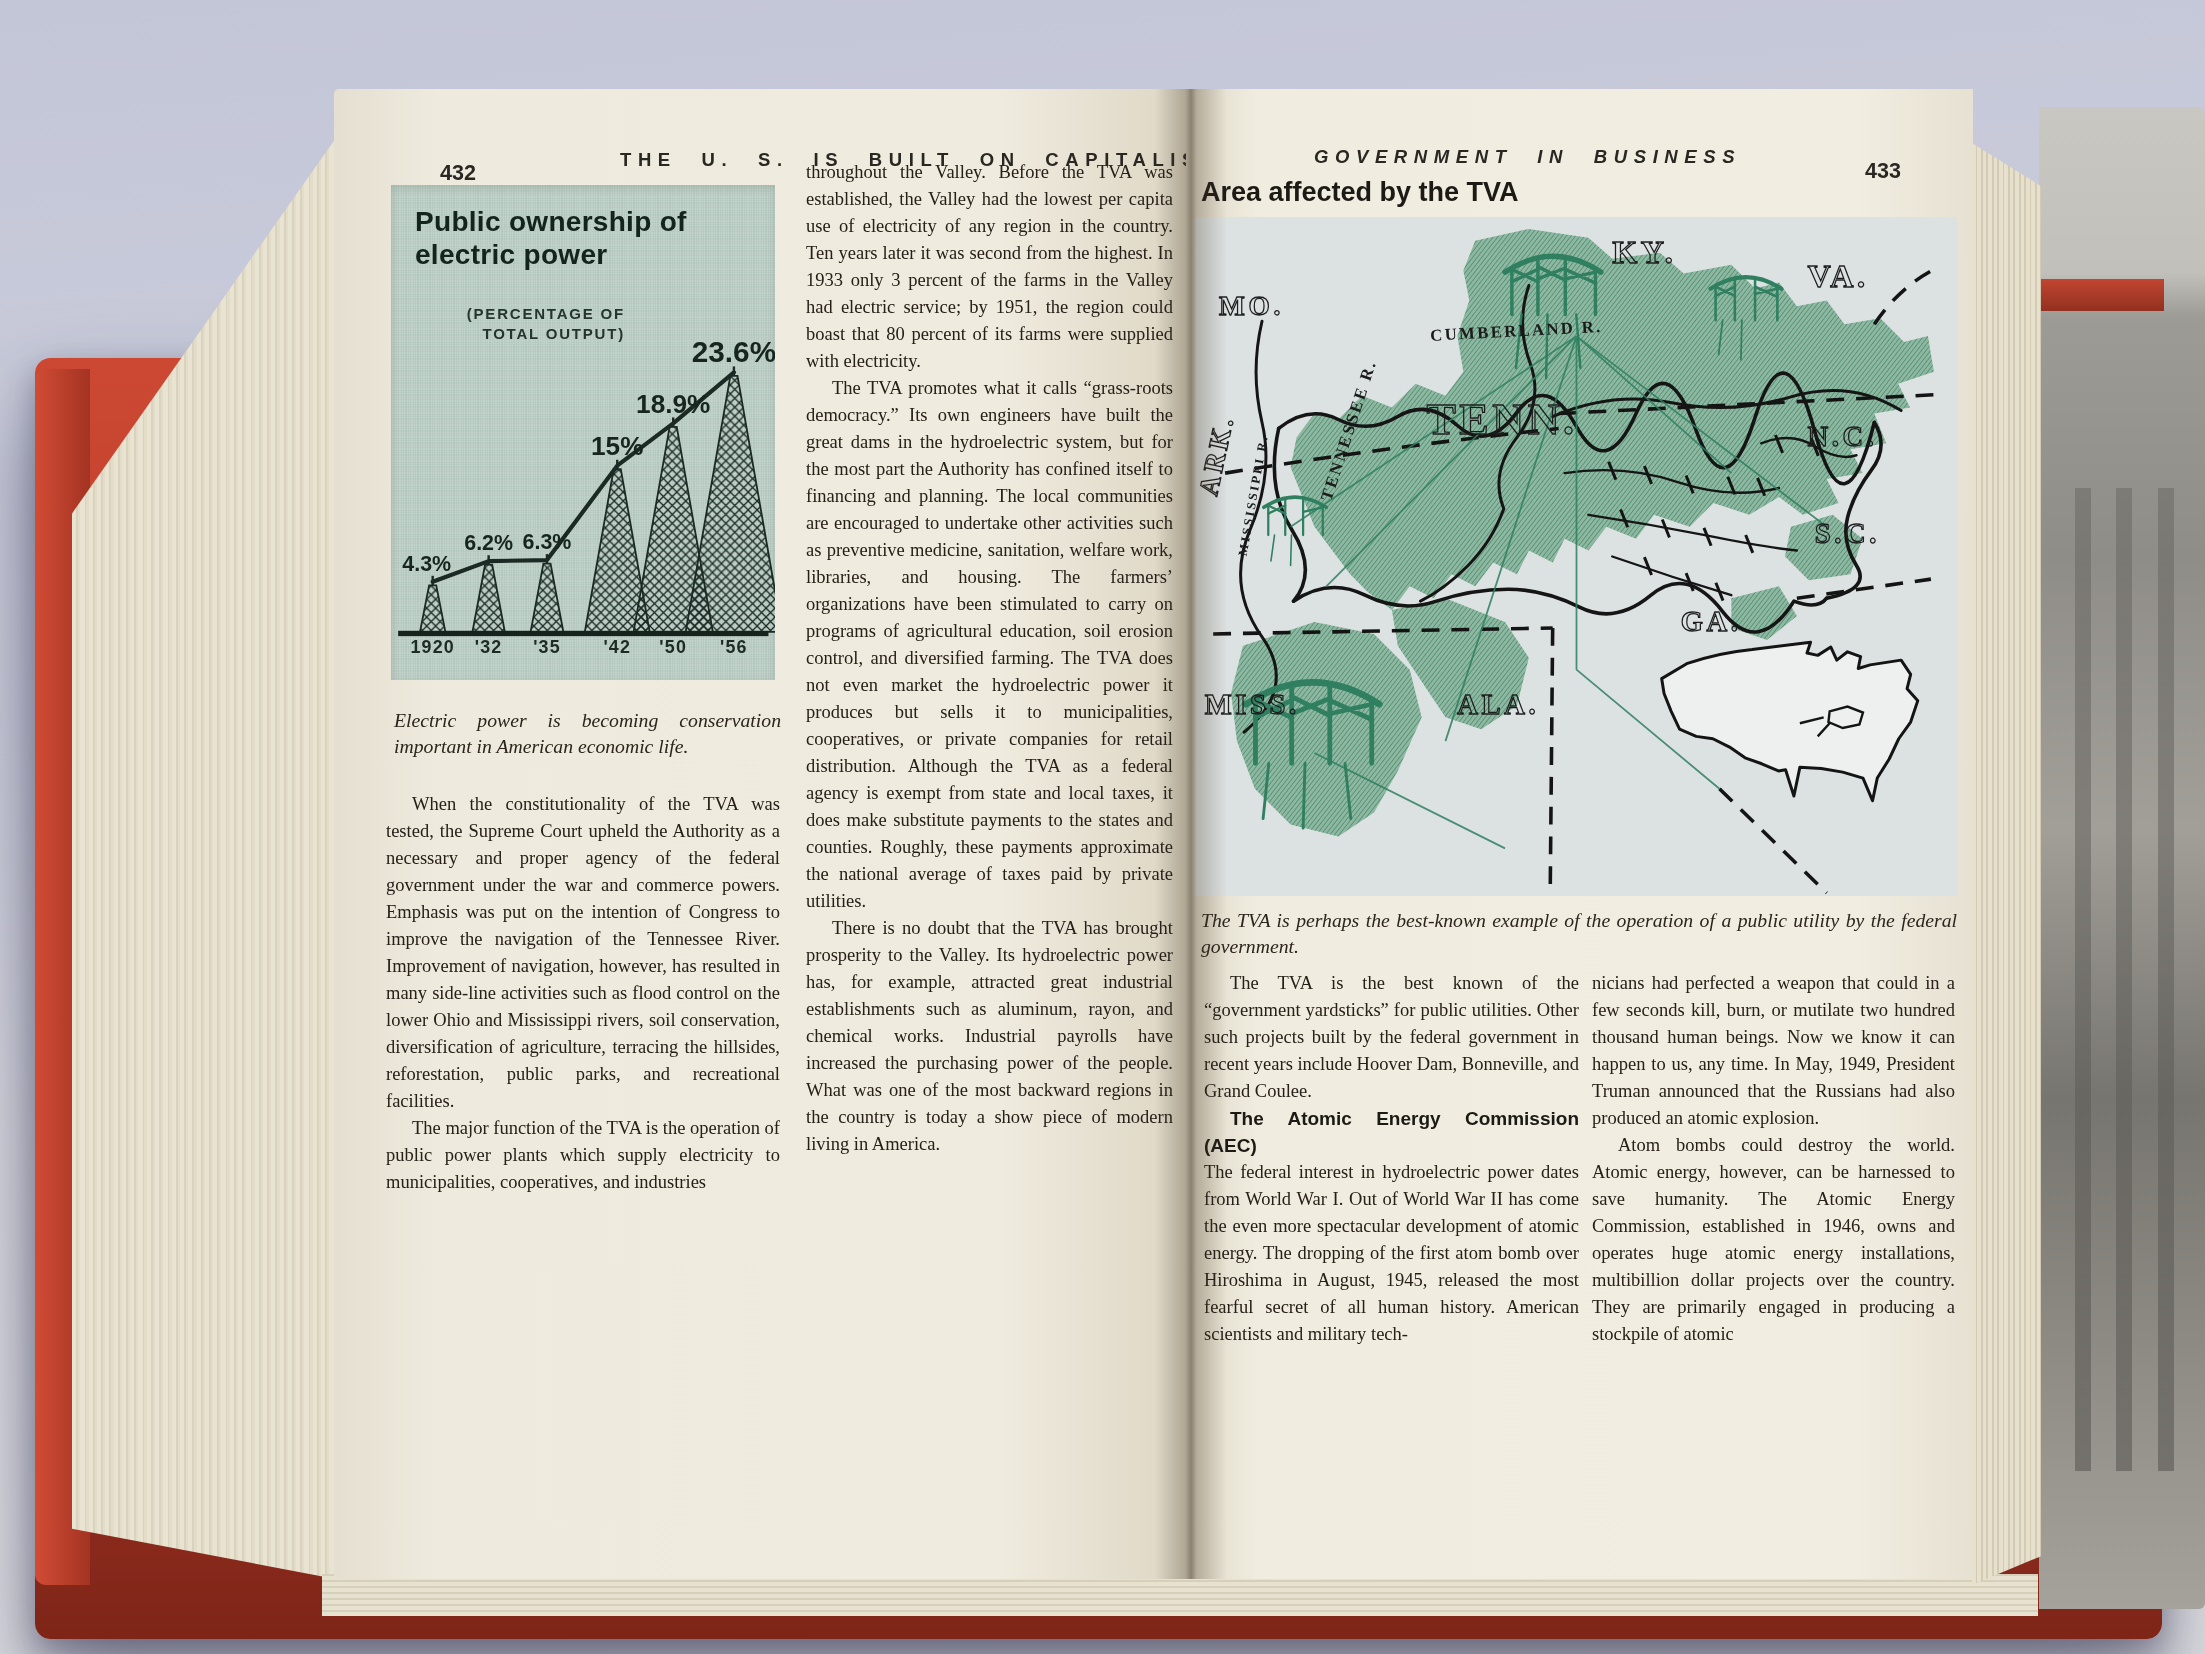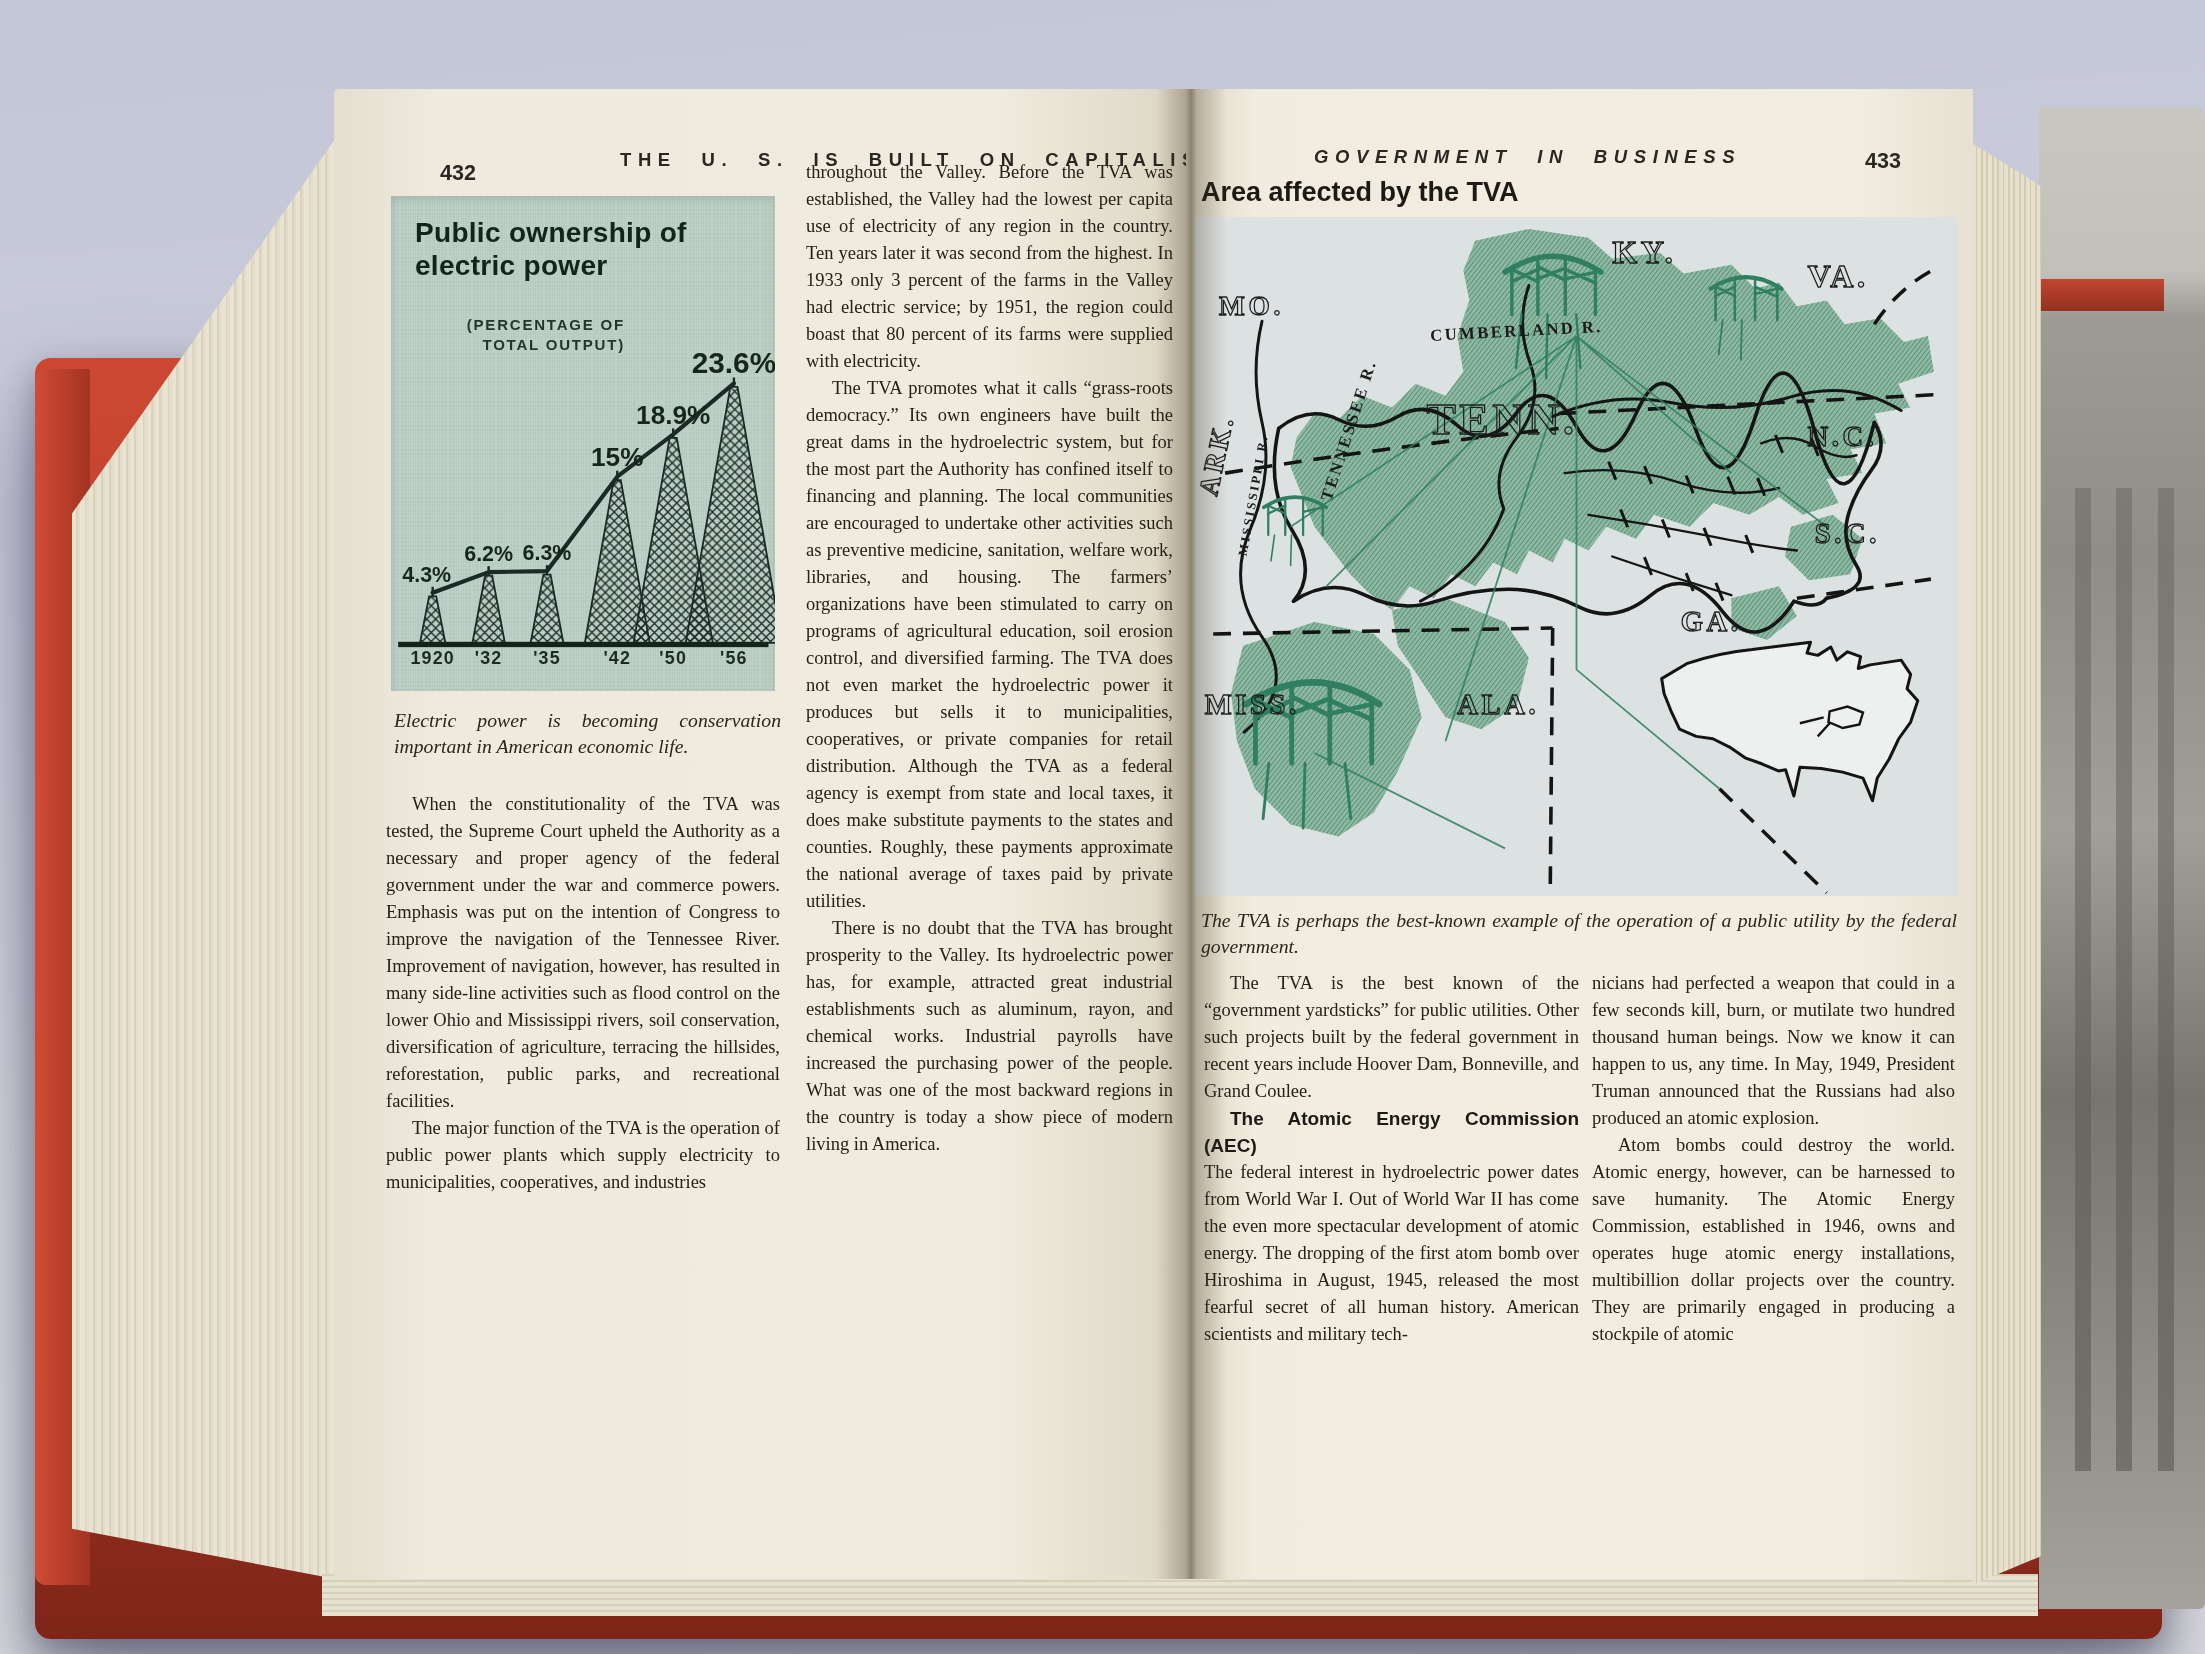--- a/index.html
+++ b/index.html
@@ -36,21 +36,21 @@
   
   .sans{font-family:"Liberation Sans","DejaVu Sans",sans-serif;}
   .running-head{font-family:"Liberation Sans",sans-serif;font-size:18.5px;font-weight:700;letter-spacing:6.6px;word-spacing:13px;color:#2a2723;}
   .page-num{font-family:"Liberation Sans",sans-serif;font-size:21.5px;font-weight:700;color:#2a2723;}
   .bodycol{font-size:18.5px;line-height:27px;text-align:justify;color:#262019;}
   .bodycol p{margin:0;text-indent:26px;}
   .bodycol p.cont{text-indent:0;}
   .caption{font-size:19.7px;line-height:26px;font-style:italic;color:#2b251d;text-align:justify;}
   .aec-head{font-family:"Liberation Sans",sans-serif;font-weight:700;font-size:19px;color:#1d1a16;margin:14.3px 0 7.2px 0;text-indent:0;}
   
-  #chart-panel{left:57px;top:107px;width:384px;height:495px;background:#bccfc6;
+  #chart-panel{left:57px;top:96px;width:384px;height:495px;background:#bccfc6;
     background-image:repeating-linear-gradient(0deg,rgba(255,255,255,.08) 0 1.2px,rgba(0,0,0,0) 1.2px 2.4px),repeating-linear-gradient(90deg,rgba(30,60,50,.05) 0 1.2px,rgba(0,0,0,0) 1.2px 2.4px);
     box-shadow:0 2.4px 8.3px rgba(40,40,30,.15) inset;}
   #chart-title{left:24px;top:20px;width:334px;font-size:28px;line-height:33px;font-weight:700;color:#13241d;letter-spacing:0.3px;}
   #chart-subtitle{left:31px;top:119px;width:203px;font-size:15px;line-height:20px;font-weight:600;letter-spacing:1.8px;color:#24352e;text-align:right;}
   
   #map-title{left:15px;top:88px;width:477px;font-size:27px;font-weight:700;color:#1d1a16;}
   #map-wrap{left:9px;top:128px;width:763px;height:679px;}
   .ol-label{font-family:"Liberation Serif",serif;font-weight:700;fill:none;stroke:#1d1d1d;stroke-width:2.1px;letter-spacing:6px;}
   .rv-label{font-family:"Liberation Serif",serif;font-weight:700;fill:#1b1b1b;letter-spacing:4px;}
 </style>
@@ -120,21 +120,21 @@
   </div>
   <div class="abs bodycol" style="left:472px;top:70px;width:367px;">
     <p class="cont">throughout the Valley. Before the TVA was established, the Valley had the lowest per capita use of electricity of any region in the country. Ten years later it was second from the highest. In 1933 only 3 percent of the farms in the Valley had electric service; by 1951, the region could boast that 80 percent of its farms were supplied with electricity.</p>
     <p>The TVA promotes what it calls “grass-roots democracy.” Its own engineers have built the great dams in the hydroelectric system, but for the most part the Authority has confined itself to financing and planning. The local communities are encouraged to undertake other activities such as preventive medicine, sanitation, welfare work, libraries, and housing. The farmers’ organizations have been stimulated to carry on programs of agricultural education, soil erosion control, and diversified farming. The TVA does not even market the hydroelectric power it produces but sells it to municipalities, cooperatives, or private companies for retail distribution. Although the TVA as a federal agency is exempt from state and local taxes, it does make substitute payments to the states and counties. Roughly, these payments approximate the national average of taxes paid by private utilities.</p>
     <p>There is no doubt that the TVA has brought prosperity to the Valley. Its hydroelectric power has, for example, attracted great industrial establishments such as aluminum, rayon, and chemical works. Industrial payrolls have increased the purchasing power of the people. What was one of the most backward regions in the country is today a show piece of modern living in America.</p>
   </div>
 </div>
 
 <div class="abs" id="page-right">
   <div class="abs running-head" style="left:128px;top:57px;font-style:italic;">GOVERNMENT IN BUSINESS</div>
-  <div class="abs page-num" style="left:679px;top:60px;">433</div>
+  <div class="abs page-num" style="left:679px;top:70px;">433</div>
   <div class="abs sans" id="map-title">Area affected by the TVA</div>
 
   <div class="abs" id="map-wrap">
     <svg width="763" height="679" viewBox="0 0 1280 1140">
       <defs>
         <pattern id="hg" width="6" height="6" patternUnits="userSpaceOnUse" patternTransform="rotate(38)">
           <rect width="6" height="6" fill="#8fb8a2"></rect>
           <line x1="0" y1="0" x2="0" y2="6" stroke="#4c8b6e" stroke-width="2.6"></line>
         </pattern>
       </defs>

